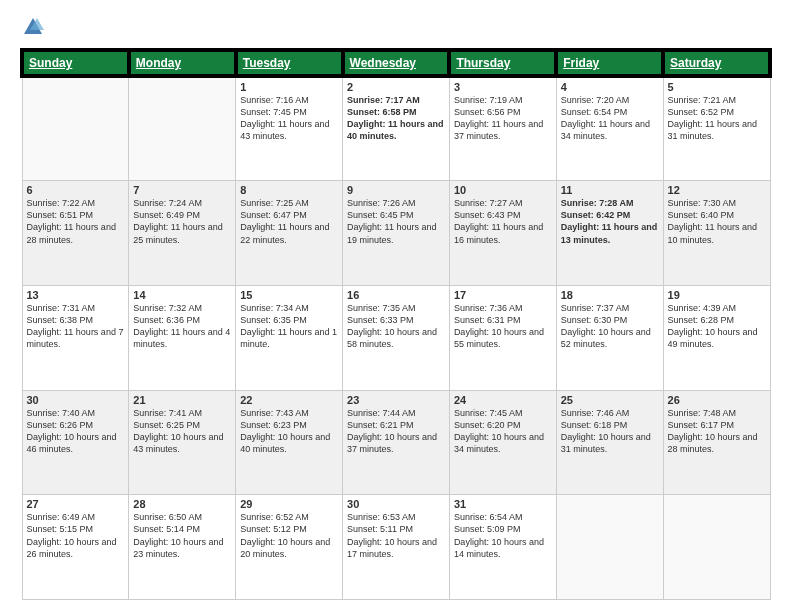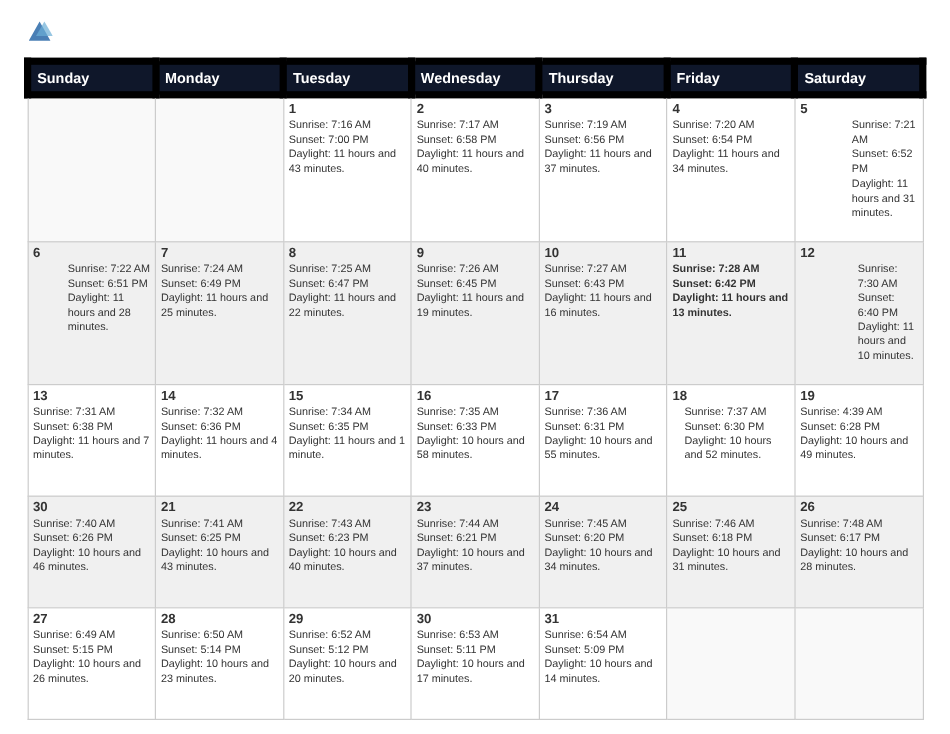--- a/index.html
+++ b/index.html
@@ -61,27 +61,28 @@
       color: #555;
     }
     .calendar {
       flex: 1;
       border: 1px solid #ccc;
       border-collapse: collapse;
       width: 100%;
       table-layout: fixed;
     }
     .calendar th {
-      background-color: #0f172a;
+      background-color: #15803d;
       color: #fff;
       font-size: 12px;
       font-weight: bold;
       padding: 4px 5px;
-      border: 6px solid #000000;
+      border: 4px solid #000000;
       text-align: left;
+      text-decoration: underline;
     }
     .calendar td {
       border: 1px solid #ccc;
       vertical-align: top;
       padding: 3px 4px;
       font-size: 9.5px;
       color: #333;
       background: #fff;
       height: 82px;
     }
@@ -136,52 +137,52 @@
           <th>Saturday</th>
         </tr>
     </thead>
     <tbody id="calendar-body">
     <tr>
           <td class="empty"></td>
           <td class="empty"></td>
           <td>
             <span class="day-num">1</span>
             <div class="day-info" style="white-space: pre-line;">Sunrise: 7:16 AM
-Sunset: 7:00 PM
+Sunset: 7:45 PM
 Daylight: 11 hours and 43 minutes.</div>
           </td>
           <td>
             <span class="day-num">2</span>
-            <div class="day-info" style="white-space: pre-line;">Sunrise: 7:17 AM
+            <div class="day-info" style="white-space: pre-line; font-weight: bold;">Sunrise: 7:17 AM
 Sunset: 6:58 PM
 Daylight: 11 hours and 40 minutes.</div>
           </td>
           <td>
             <span class="day-num">3</span>
             <div class="day-info" style="white-space: pre-line;">Sunrise: 7:19 AM
 Sunset: 6:56 PM
 Daylight: 11 hours and 37 minutes.</div>
           </td>
           <td>
             <span class="day-num">4</span>
             <div class="day-info" style="white-space: pre-line;">Sunrise: 7:20 AM
 Sunset: 6:54 PM
 Daylight: 11 hours and 34 minutes.</div>
           </td>
           <td>
             <span class="day-num">5</span>
-            <div class="day-info" style="white-space: pre-line; margin-left: 43px;">Sunrise: 7:21 AM
+            <div class="day-info" style="white-space: pre-line;">Sunrise: 7:21 AM
 Sunset: 6:52 PM
 Daylight: 11 hours and 31 minutes.</div>
           </td>
         </tr>
         <tr>
           <td class="shaded">
             <span class="day-num">6</span>
-            <div class="day-info" style="white-space: pre-line; margin-left: 29px;">Sunrise: 7:22 AM
+            <div class="day-info" style="white-space: pre-line;">Sunrise: 7:22 AM
 Sunset: 6:51 PM
 Daylight: 11 hours and 28 minutes.</div>
           </td>
           <td class="shaded">
             <span class="day-num">7</span>
             <div class="day-info" style="white-space: pre-line;">Sunrise: 7:24 AM
 Sunset: 6:49 PM
 Daylight: 11 hours and 25 minutes.</div>
           </td>
           <td class="shaded">
@@ -203,21 +204,21 @@
 Daylight: 11 hours and 16 minutes.</div>
           </td>
           <td class="shaded">
             <span class="day-num">11</span>
             <div class="day-info" style="white-space: pre-line; font-weight: bold;">Sunrise: 7:28 AM
 Sunset: 6:42 PM
 Daylight: 11 hours and 13 minutes.</div>
           </td>
           <td class="shaded">
             <span class="day-num">12</span>
-            <div class="day-info" style="white-space: pre-line; margin-left: 48px;">Sunrise: 7:30 AM
+            <div class="day-info" style="white-space: pre-line;">Sunrise: 7:30 AM
 Sunset: 6:40 PM
 Daylight: 11 hours and 10 minutes.</div>
           </td>
         </tr>
         <tr>
           <td>
             <span class="day-num">13</span>
             <div class="day-info" style="white-space: pre-line;">Sunrise: 7:31 AM
 Sunset: 6:38 PM
 Daylight: 11 hours and 7 minutes.</div>
@@ -241,21 +242,21 @@
 Daylight: 10 hours and 58 minutes.</div>
           </td>
           <td>
             <span class="day-num">17</span>
             <div class="day-info" style="white-space: pre-line;">Sunrise: 7:36 AM
 Sunset: 6:31 PM
 Daylight: 10 hours and 55 minutes.</div>
           </td>
           <td>
             <span class="day-num">18</span>
-            <div class="day-info" style="white-space: pre-line; margin-left: 10px;">Sunrise: 7:37 AM
+            <div class="day-info" style="white-space: pre-line;">Sunrise: 7:37 AM
 Sunset: 6:30 PM
 Daylight: 10 hours and 52 minutes.</div>
           </td>
           <td>
             <span class="day-num">19</span>
             <div class="day-info" style="white-space: pre-line;">Sunrise: 4:39 AM
 Sunset: 6:28 PM
 Daylight: 10 hours and 49 minutes.</div>
           </td>
         </tr>

